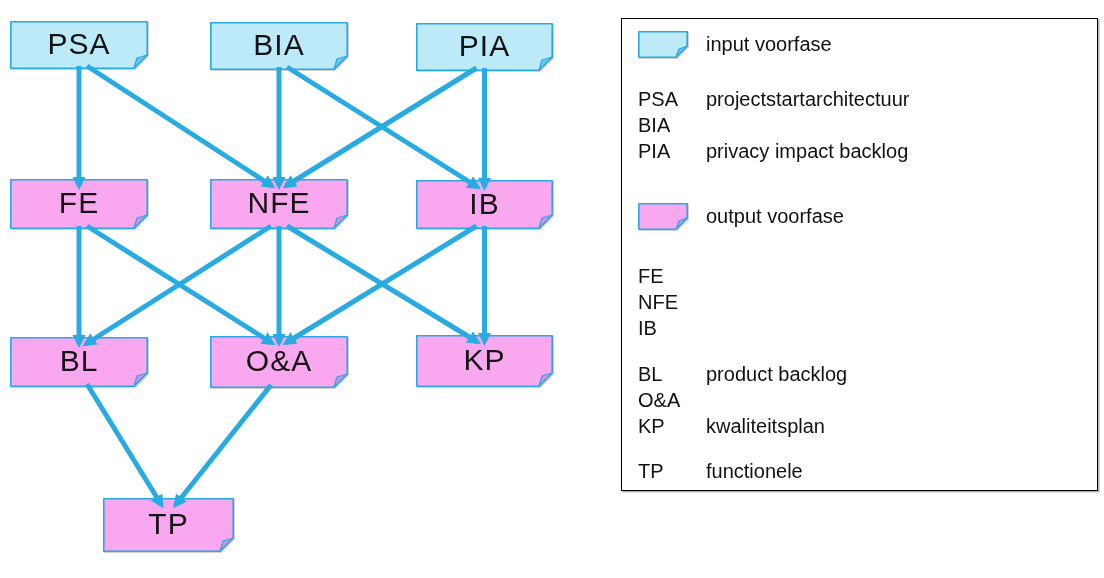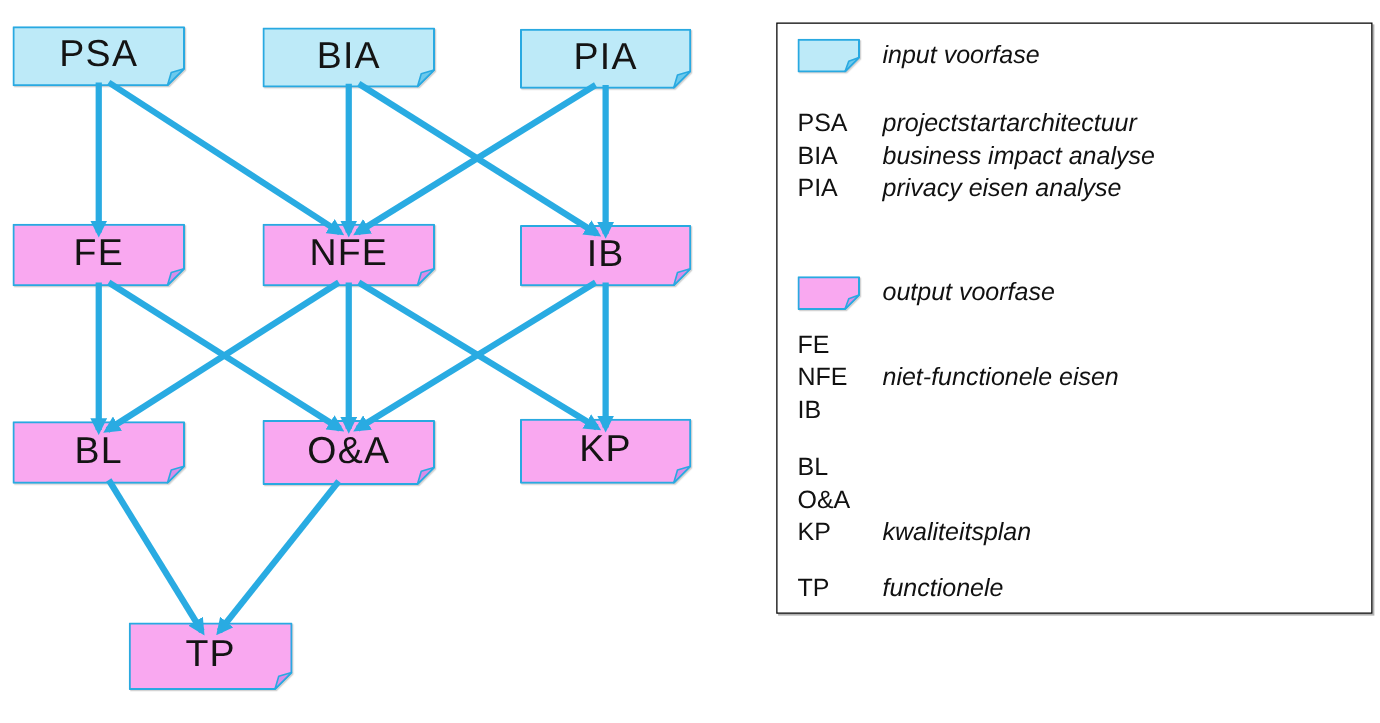--- a/index.html
+++ b/index.html
@@ -23,24 +23,24 @@
   .legend{
     position:absolute;left:621px;top:18px;width:477px;height:473px;
     background:#fff;border:1.5px solid #000;box-sizing:border-box;
     box-shadow:1.5px 1.5px 0 rgba(0,0,0,.3);
     font-size:20px;
   }
   .lblock{position:absolute;left:16px;right:8px;}
   .swatch-row{display:flex;align-items:center;}
   .swatch-slot{width:50px;height:27px;display:inline-block;position:relative;}
   .swatch-slot svg{filter:drop-shadow(1px 1.5px 0 rgba(130,130,130,.35));}
-  .swatch-label{margin-left:18px;font-style:italic;}
+  .swatch-label{margin-left:18px;}
   .term-row{display:flex;line-height:26px;}
   .term{width:68px;flex:0 0 68px;}
-  .desc{flex:1;font-style:italic;}
+  .desc{flex:1;}
 </style>
 </head>
 <body>
 
 <div id="diagram">
   <div id="nodes">
       <div class="node" style="left: 10px; top: 21px; width: 138px; height: 48px;">
         <svg width="138" height="48" viewBox="0 0 138 48">
           <path d="M0.8,0.8 H137.2 V34 L124,47.2 H0.8 Z" fill="#bdeaf8" stroke="#29a9e1" stroke-width="1.6" stroke-linejoin="round"></path>
           <path d="M124,47.2 L137.2,34 L127,37 Z" fill="#6cc9ec" stroke="#29a9e1" stroke-width="1.3" stroke-linejoin="round"></path>
@@ -145,52 +145,51 @@
     <span class="swatch-label">input voorfase</span>
   </div>
 
   <div class="lblock" style="top:67px">
     <div class="term-row">
       <span class="term">PSA</span>
       <span class="desc">projectstartarchitectuur</span>
     </div>
     <div class="term-row">
       <span class="term">BIA</span>
-      <span class="desc">business impact analyse</span>
     </div>
     <div class="term-row">
       <span class="term">PIA</span>
-      <span class="desc">privacy eisen analyse</span>
-    </div>
-  </div>
-
-  <div class="lblock swatch-row" style="top:202px">
+      <span class="desc">privacy impact backlog</span>
+    </div>
+  </div>
+
+  <div class="lblock swatch-row" style="top:184px">
     <span class="swatch-slot"><svg width="50" height="27" viewBox="0 0 50 27">
           <path d="M0.8,0.8 H49.2 V15 L38,26.2 H0.8 Z" fill="#f9a8f0" stroke="#29a9e1" stroke-width="1.6" stroke-linejoin="round"></path>
           <path d="M38,26.2 L49.2,15 L41,18 Z" fill="#da8ce8" stroke="#29a9e1" stroke-width="1.3" stroke-linejoin="round"></path>
         </svg></span>
     <span class="swatch-label">output voorfase</span>
   </div>
 
   <div class="lblock" style="top:244px">
     <div class="term-row">
       <span class="term">FE</span>
     </div>
     <div class="term-row">
       <span class="term">NFE</span>
-      <span class="desc">niet-functionele eisen</span>
     </div>
     <div class="term-row">
       <span class="term">IB</span>
     </div>
   </div>
 
   <div class="lblock" style="top:342px">
     <div class="term-row">
       <span class="term">BL</span>
+      <span class="desc">product backlog</span>
     </div>
     <div class="term-row">
       <span class="term">O&amp;A</span>
     </div>
     <div class="term-row">
       <span class="term">KP</span>
       <span class="desc">kwaliteitsplan</span>
     </div>
   </div>
 

